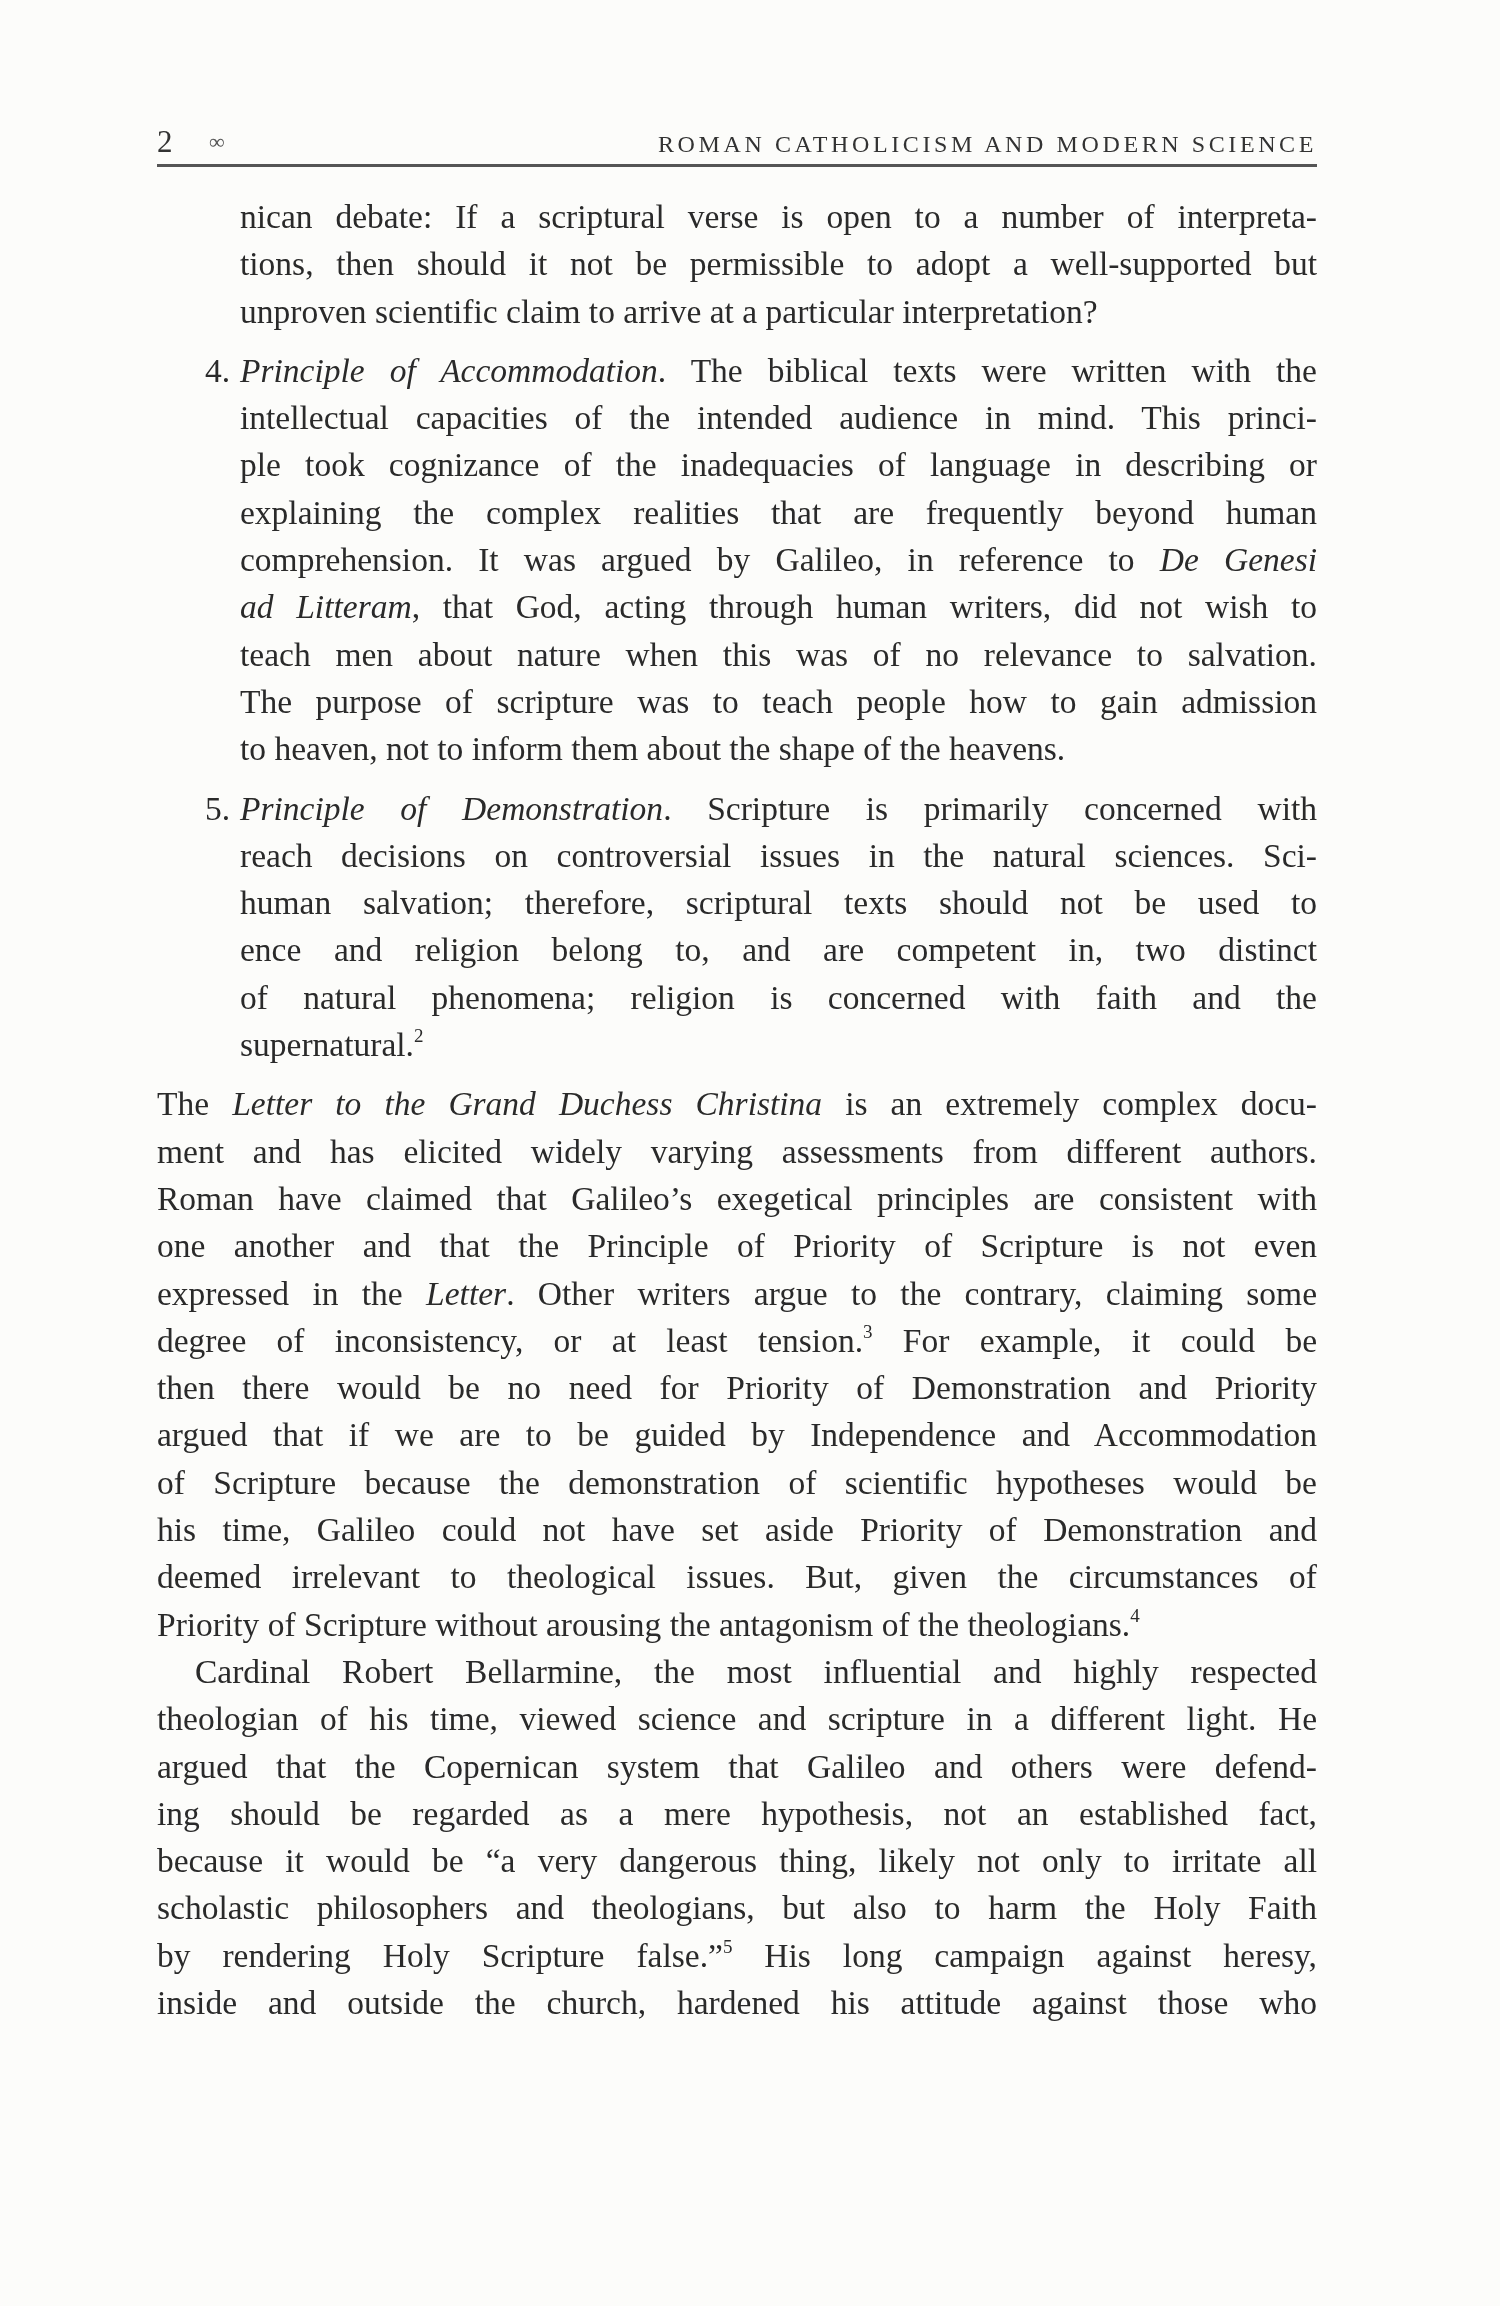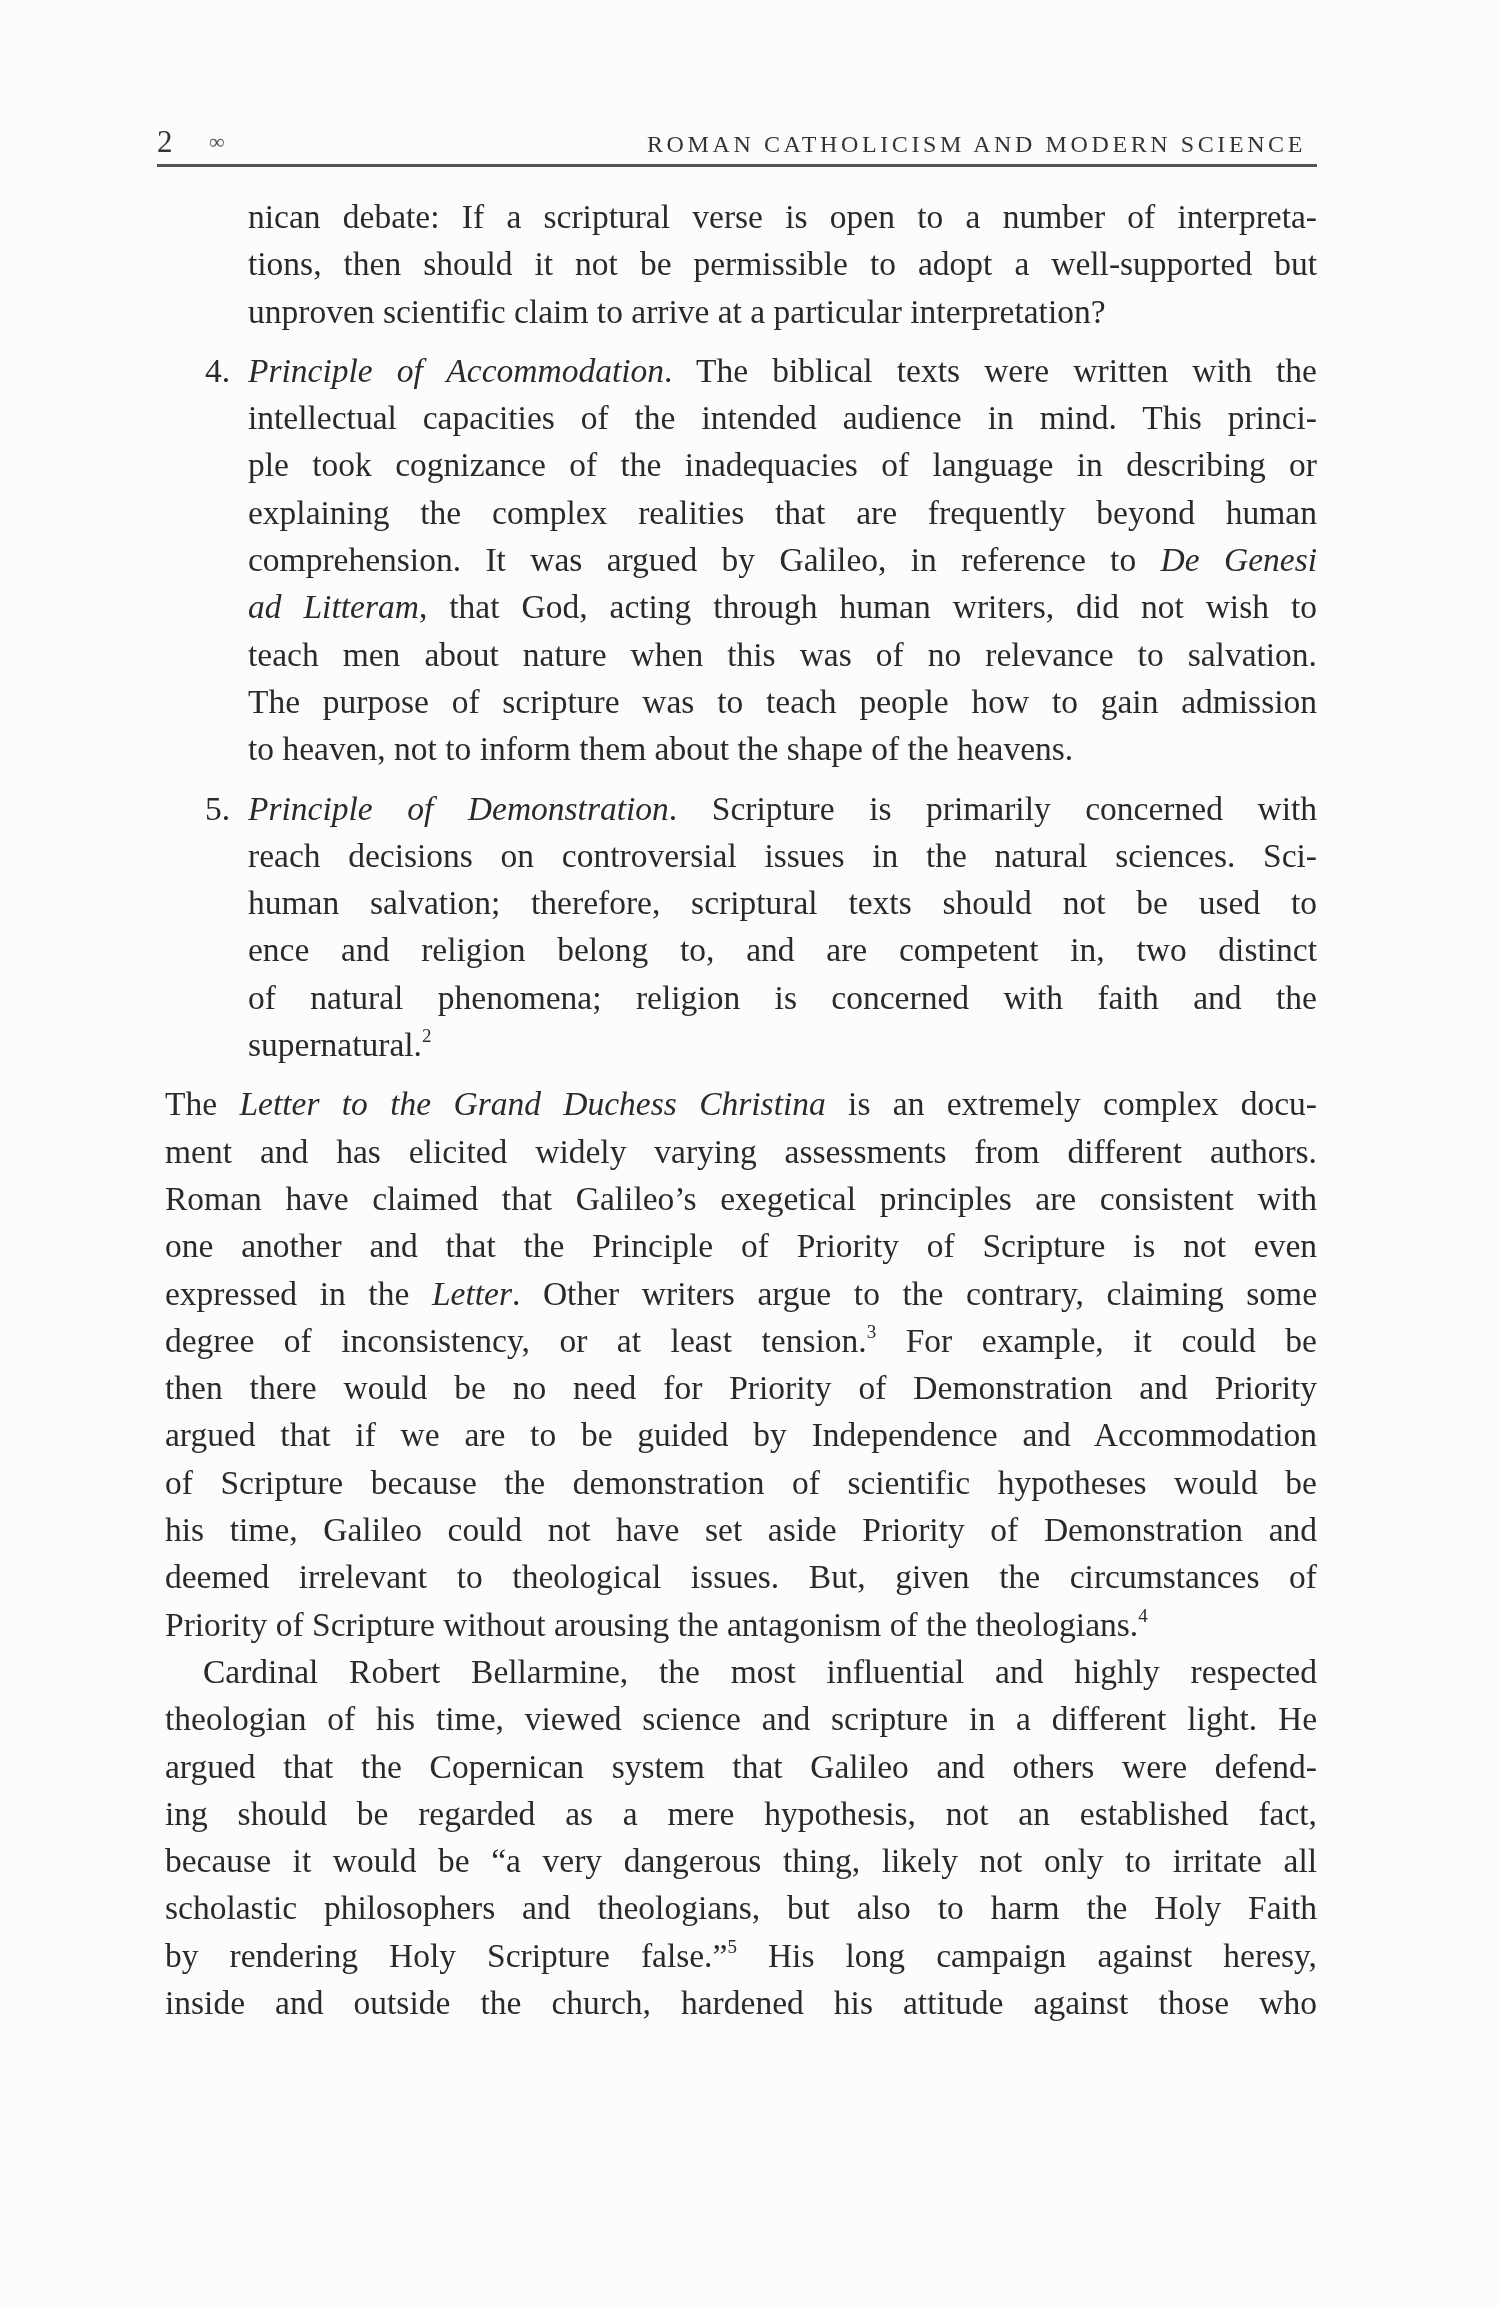--- a/index.html
+++ b/index.html
@@ -17,33 +17,33 @@
   .page-num {
     position: absolute; left: 0; top: 4px;
     font-size: 31px; line-height: 40px; color: #333;
   }
   .ornament {
     position: absolute; left: 52px; top: 4px;
     font-size: 22px; line-height: 40px; color: #555;
     letter-spacing: -6px;
   }
   .head-title {
-    position: absolute; right: 11px; top: 6px;
+    position: absolute; right: 0; top: 6px;
     font-size: 24px; line-height: 40px; letter-spacing: 3.6px;
     color: #333; text-transform: uppercase; white-space: nowrap;
   }
   .head-rule {
     position: absolute; left: 157px; top: 164px; width: 1160px; height: 3px;
     background: #555;
   }
   .body-text { position: absolute; left: 157px; top: 193px; width: 1160px; }
   .line {
     font-size: 33.5px; line-height: 47.3px; height: 47.3px;
     text-align: justify; text-align-last: justify;
-    white-space: nowrap; overflow: visible; margin-left: 8px;
+    white-space: nowrap; overflow: visible;
   }
   .line.last { text-align-last: left; }
   .hang { padding-left: 83px; }
   .indent { padding-left: 38px; }
   .item { position: relative; }
   .item-num {
     position: absolute; left: 48px; top: 0;
     font-size: 33.5px; line-height: 47.3px;
   }
   .gap { height: 12px; }

